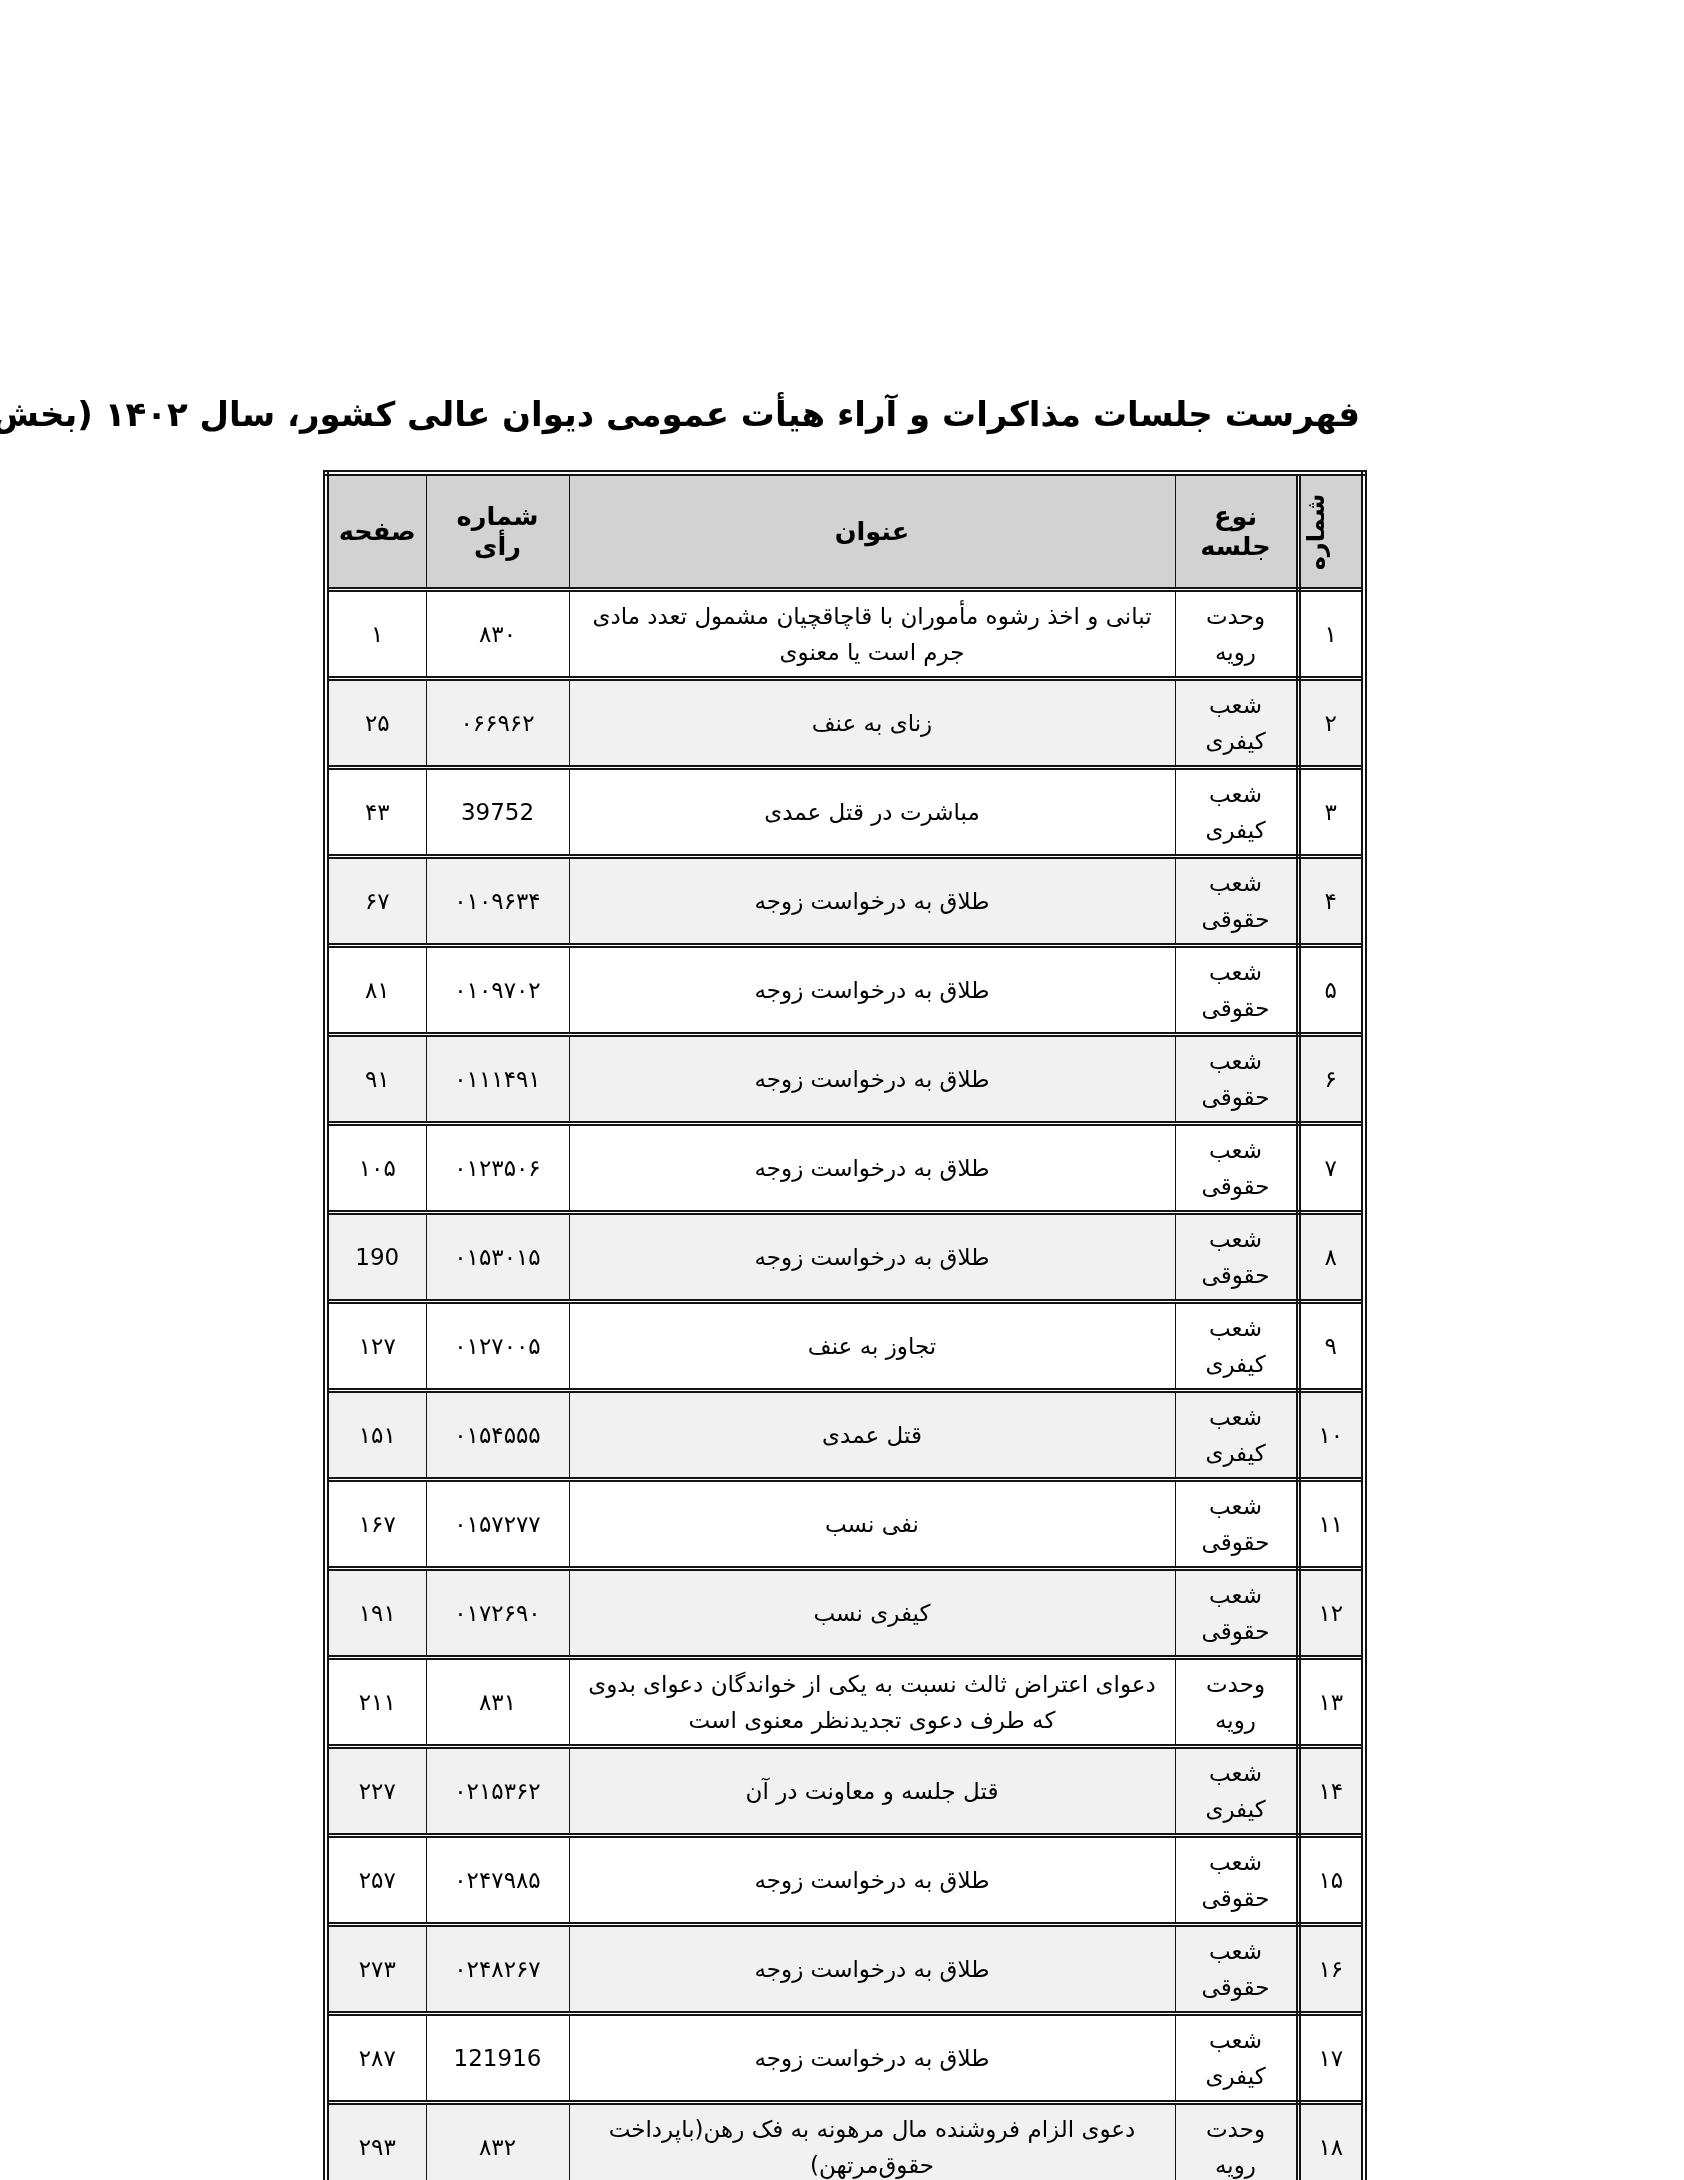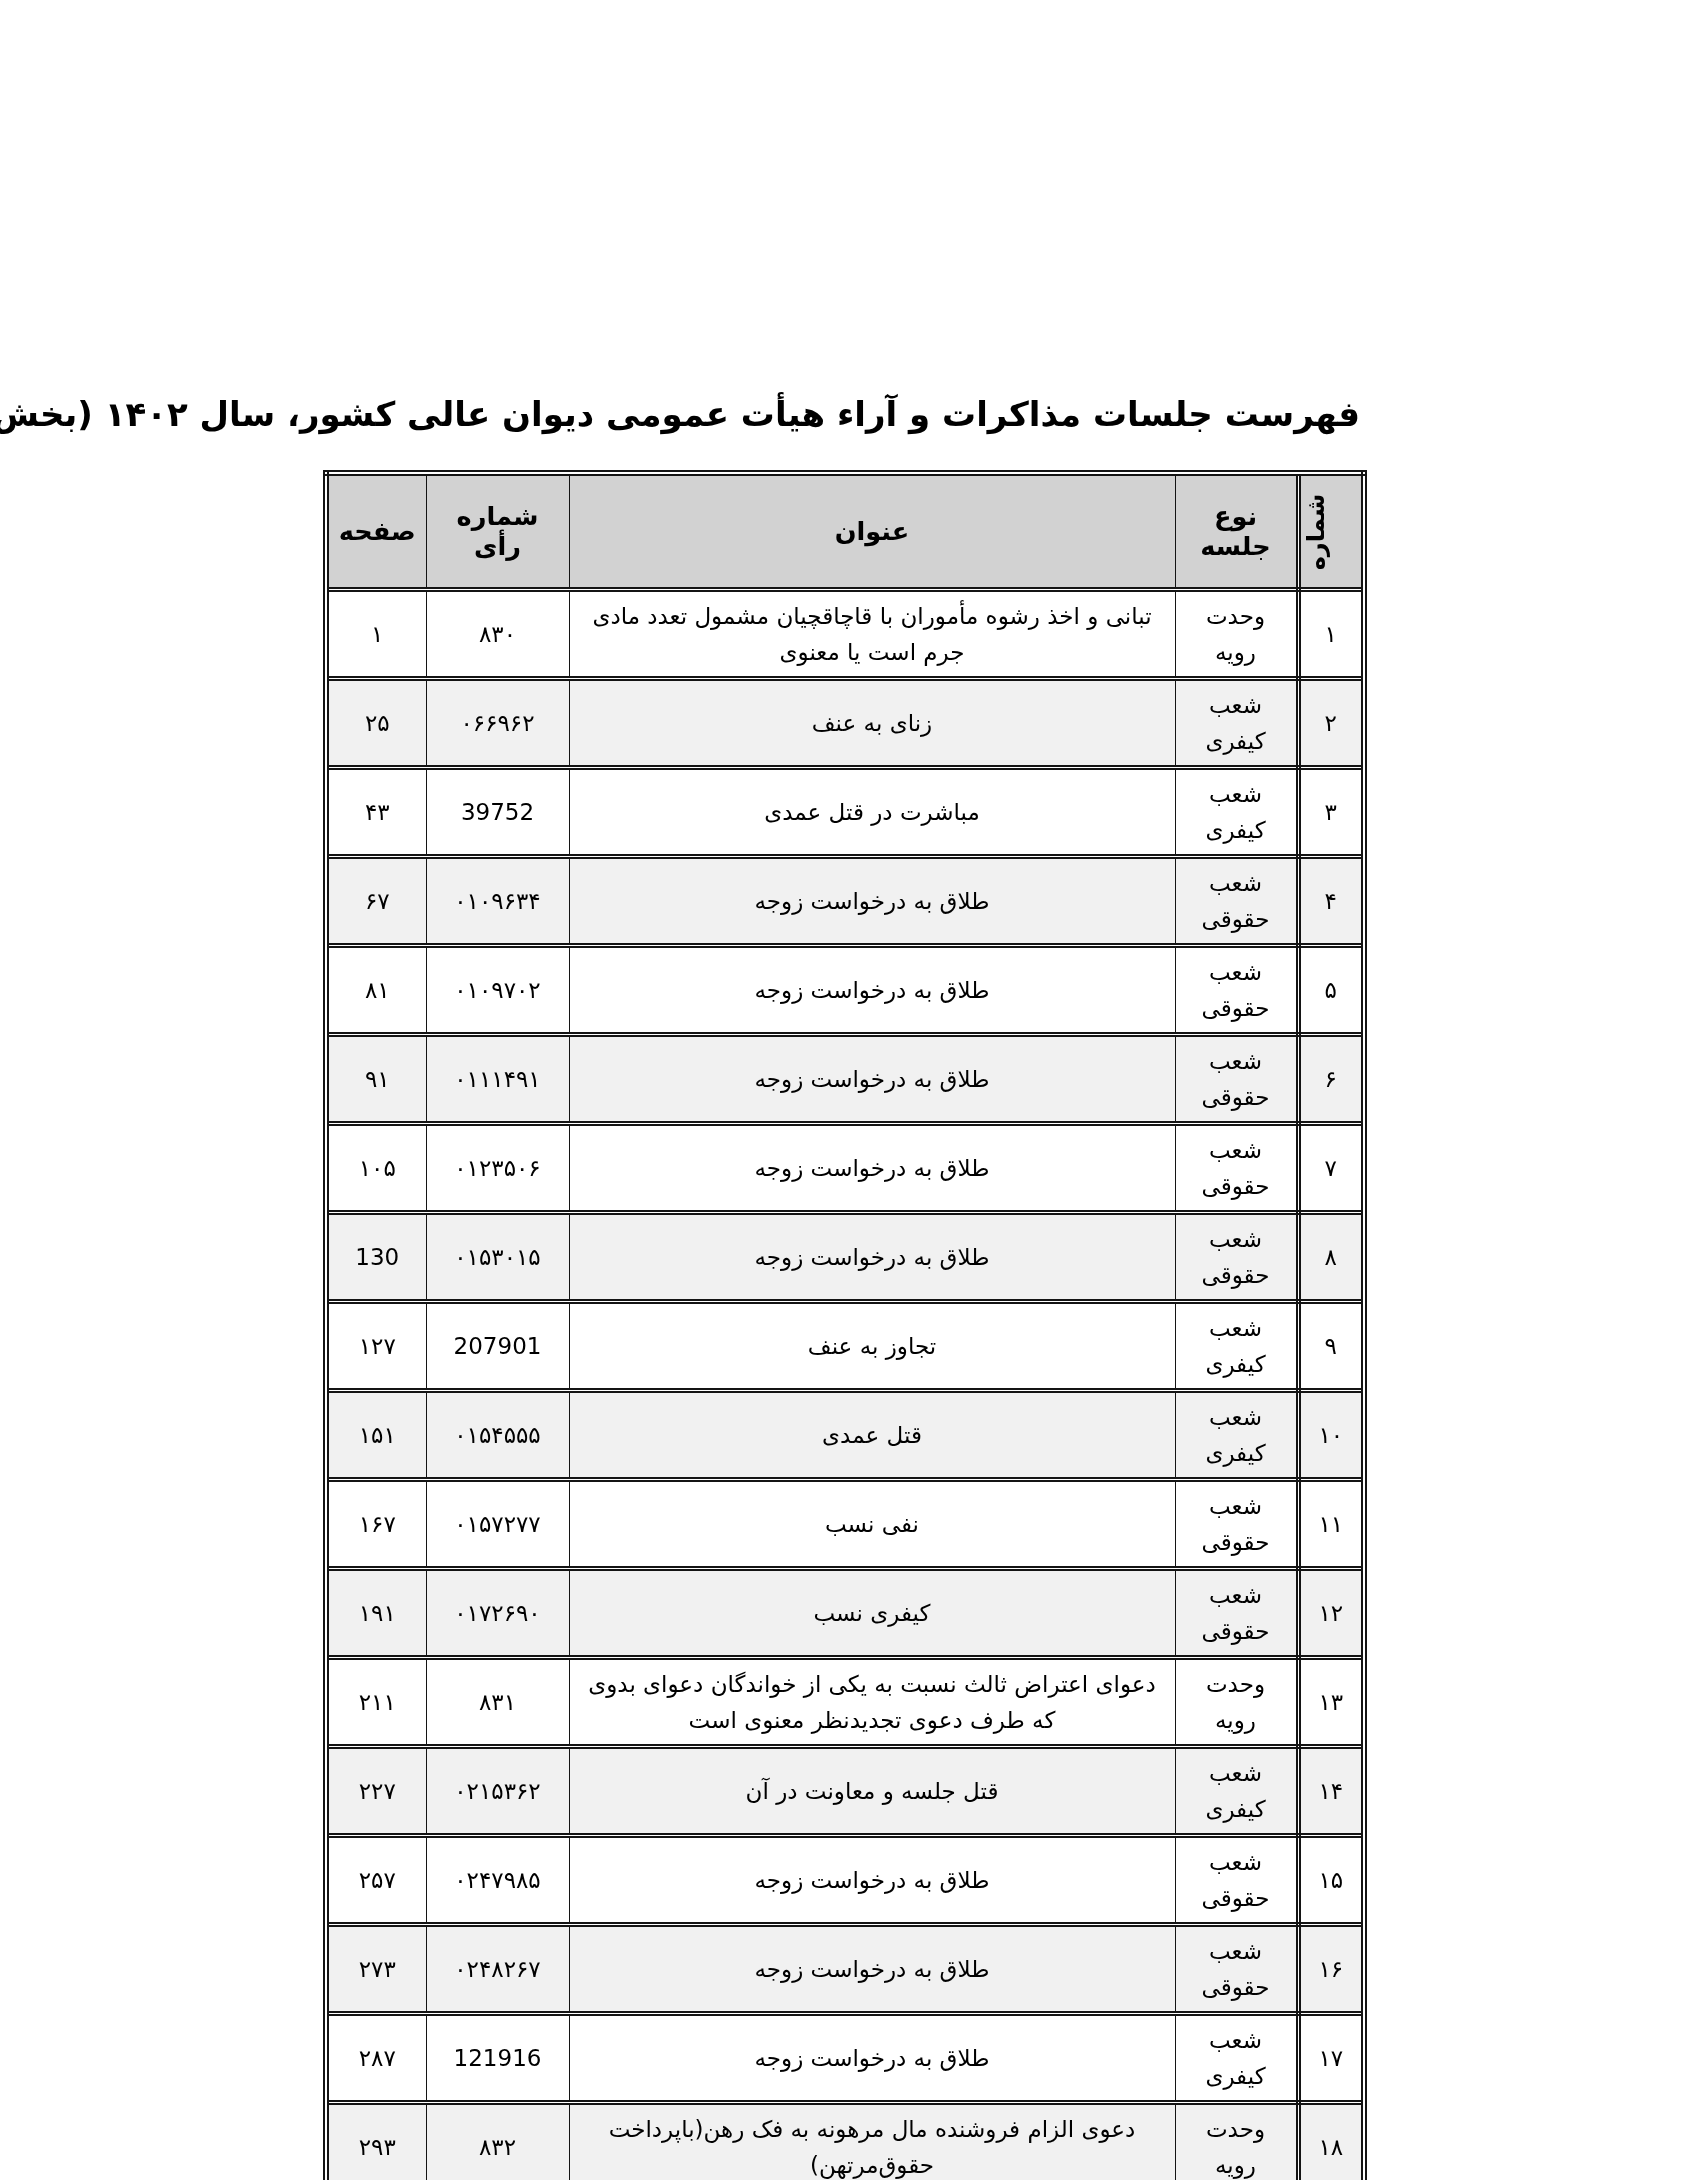--- a/index.html
+++ b/index.html
@@ -157,27 +157,27 @@
           <td>شعب حقوقی</td>
           <td class="cell-title">طلاق به درخواست زوجه</td>
           <td>۰۱۲۳۵۰۶</td>
           <td>۱۰۵</td>
         </tr>
         <tr class="shaded">
           <td>۸</td>
           <td>شعب حقوقی</td>
           <td class="cell-title">طلاق به درخواست زوجه</td>
           <td>۰۱۵۳۰۱۵</td>
-          <td>130</td>
+          <td>190</td>
         </tr>
         <tr>
           <td>۹</td>
           <td>شعب کیفری</td>
           <td class="cell-title">تجاوز به عنف</td>
-          <td>207901</td>
+          <td>۰۱۲۷۰۰۵</td>
           <td>۱۲۷</td>
         </tr>
         <tr class="shaded">
           <td>۱۰</td>
           <td>شعب کیفری</td>
           <td class="cell-title">قتل عمدی</td>
           <td>۰۱۵۴۵۵۵</td>
           <td>۱۵۱</td>
         </tr>
         <tr>

